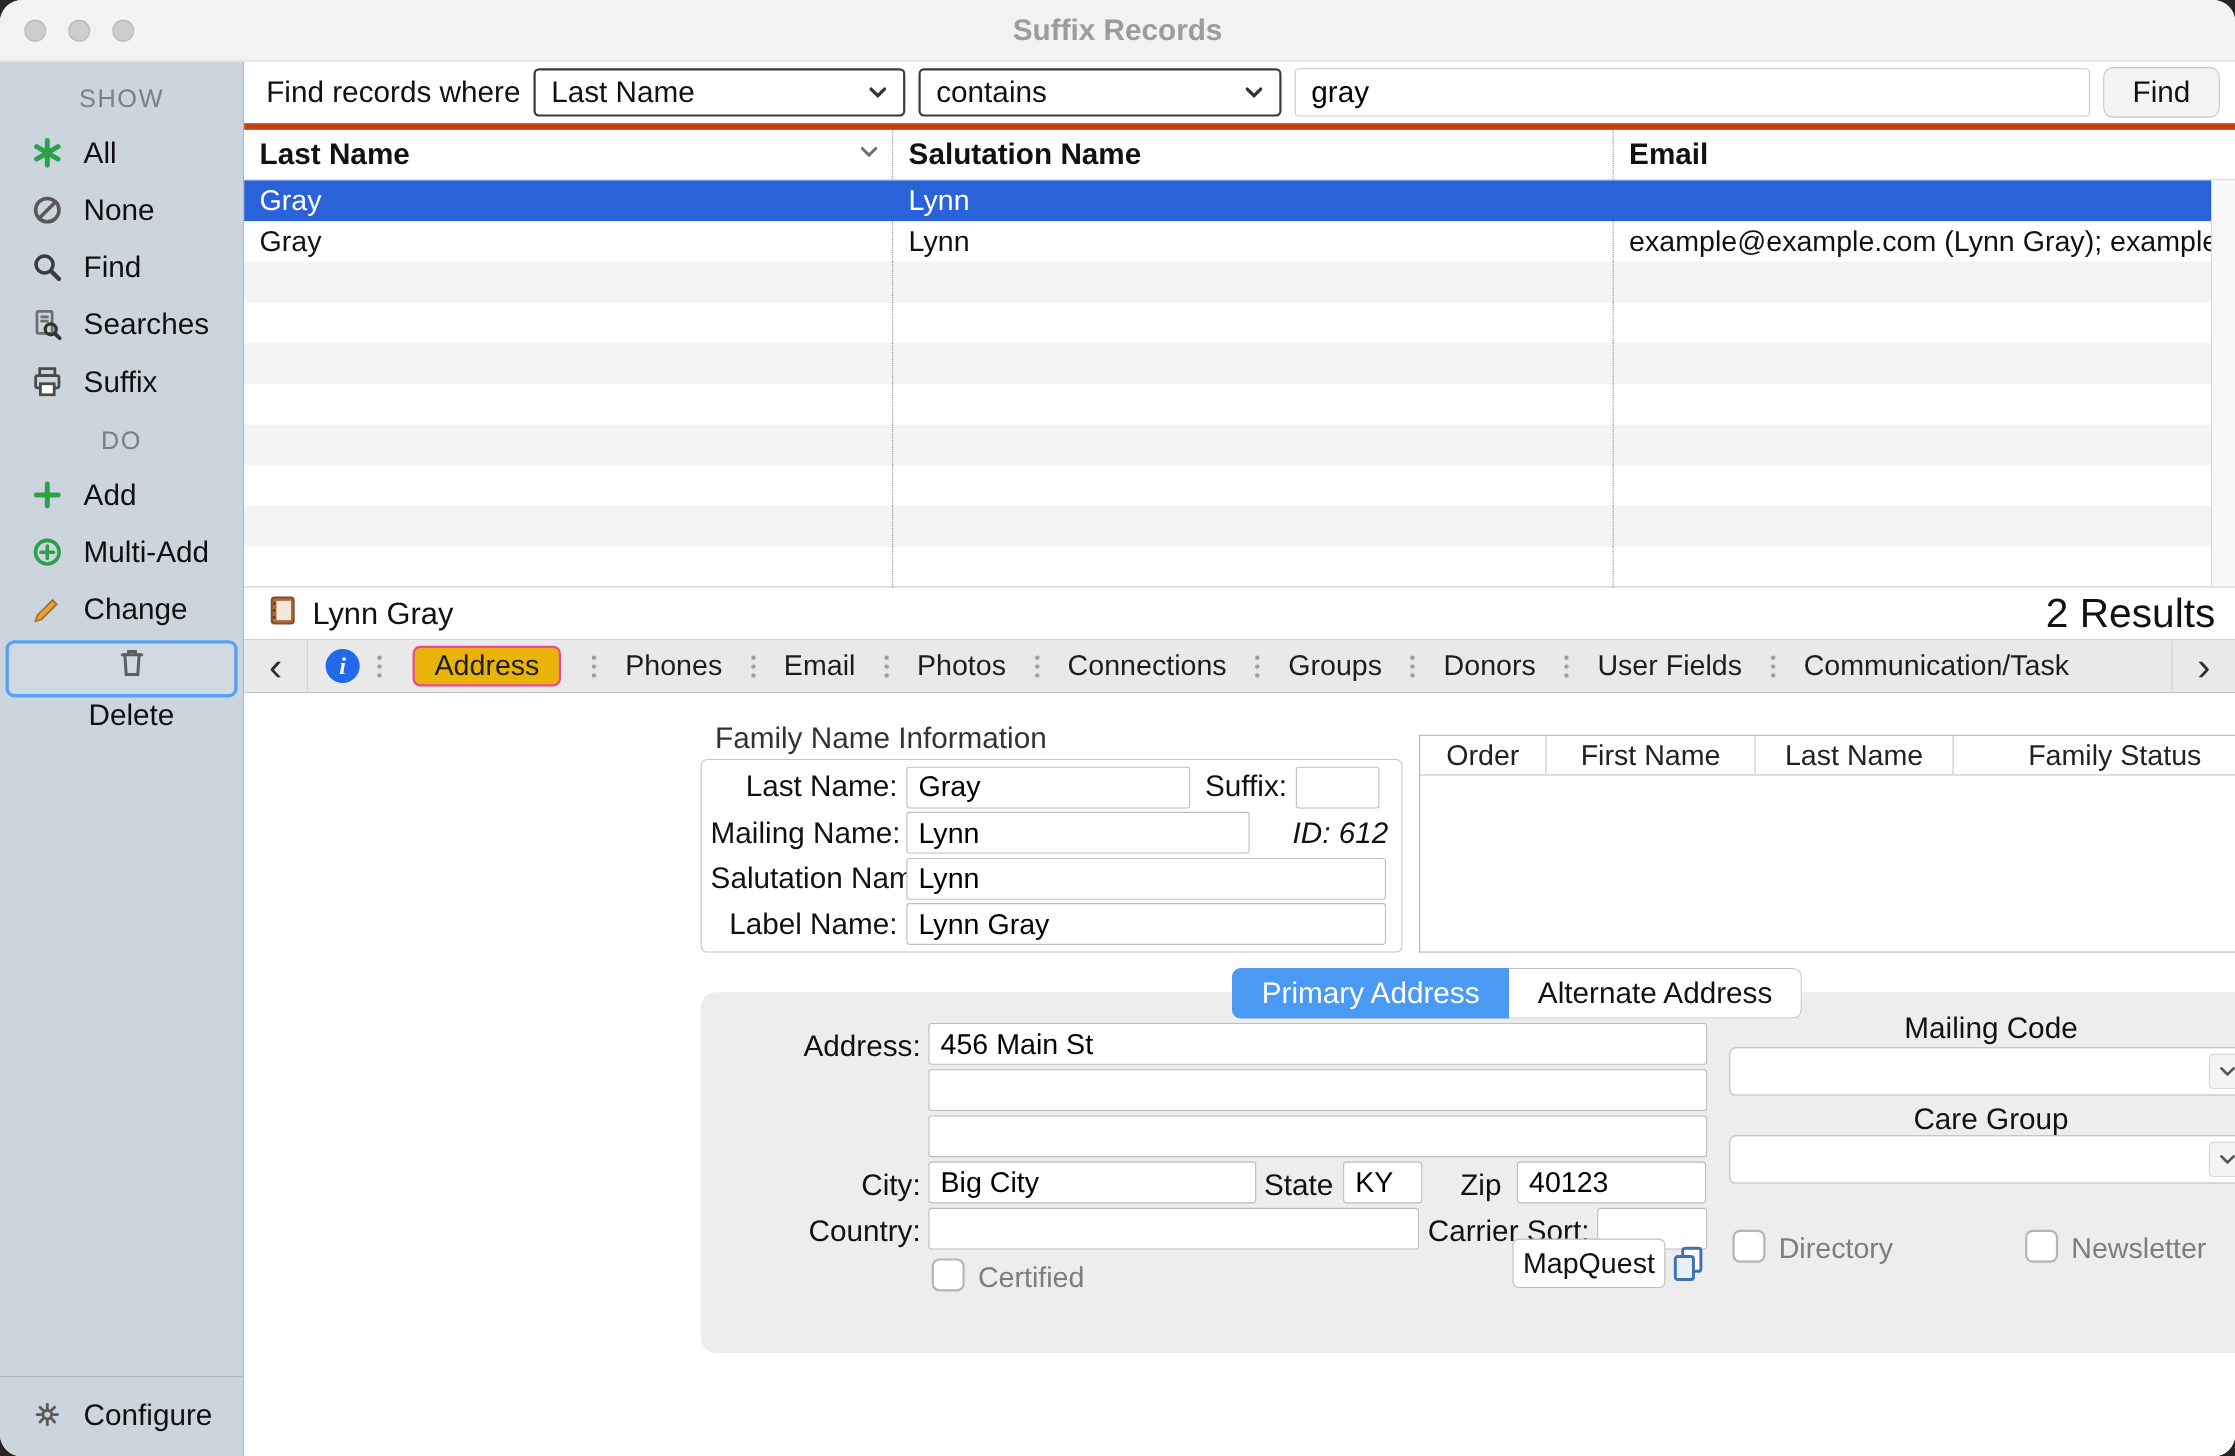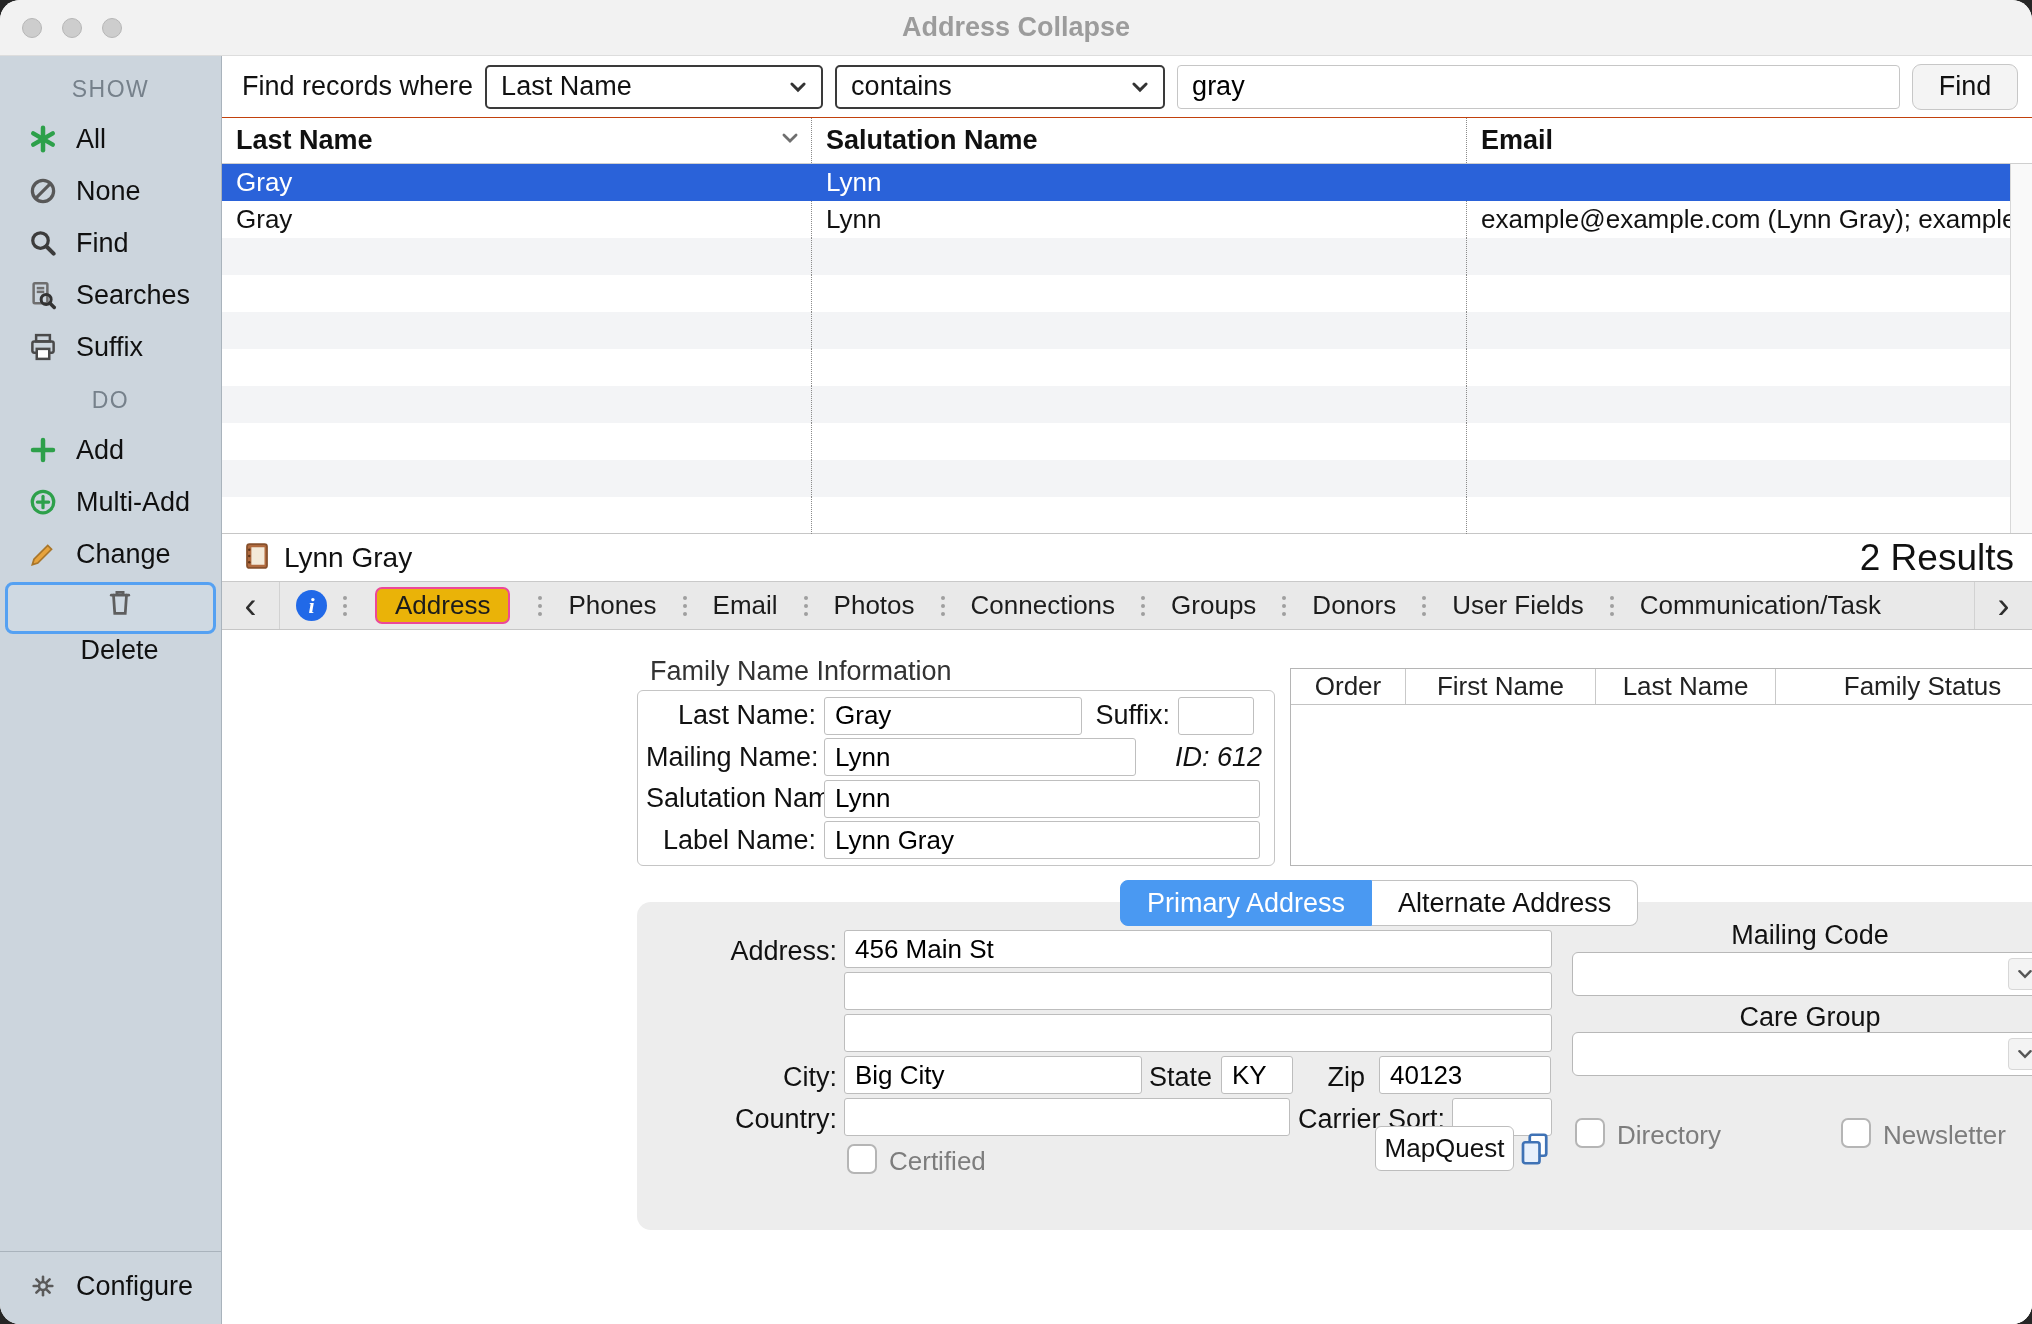--- a/index.html
+++ b/index.html
@@ -47,21 +47,21 @@
     border:3px solid #55a1f2; border-radius:8px;
     margin:2px 5px; padding-left:18px; background:#cfd9e2;flex-direction:column;
   }
   .sb-icon{ width:34px; height:34px; flex:none; display:flex; align-items:center; justify-content:center; }
   .sb-footer{ margin-top:auto; border-top:1px solid #a9b3bc; padding:8px 0 12px; }
   
   .main{ flex:1; display:flex; flex-direction:column; background:#fff; min-width:0; }
   
   .findbar{
     height:62px; flex:none; display:flex; align-items:center;
-    gap:12px; padding:0 14px 0 20px; border-bottom:1px solid #c2410c;
+    gap:12px; padding:0 14px 0 20px; border-bottom:6px solid #c2410c;
   }
   .fb-label{ font-size:27px; white-space:nowrap; }
   .fb-select{
     height:44px; border:2px solid #3a3a3a; border-radius:5px; background:#fff;
     display:flex; align-items:center; justify-content:space-between;
     padding:0 12px 0 14px; font-size:27px;
   }
   .fb-input{
     flex:1; height:44px; border:1px solid #c6c6c6; border-radius:4px;
     font:27px "Liberation Sans",sans-serif; padding:0 14px; min-width:0;
@@ -163,21 +163,21 @@
 <body>
 
 <div class="window">
 
   <div class="titlebar">
     <div class="lights">
       <span class="light"></span>
       <span class="light"></span>
       <span class="light"></span>
     </div>
-    <span class="win-title">Address Collapse</span>
+    <span class="win-title">Suffix Records</span>
   </div>
 
   <div class="content">
 
     <div class="sidebar">
       <div class="sb-header">SHOW</div>
 
       <div class="sb-item">
         <span class="sb-icon">
           <svg width="30" height="30" viewBox="0 0 24 24" fill="none" stroke="#2da04a" stroke-width="3.6" stroke-linecap="round">

